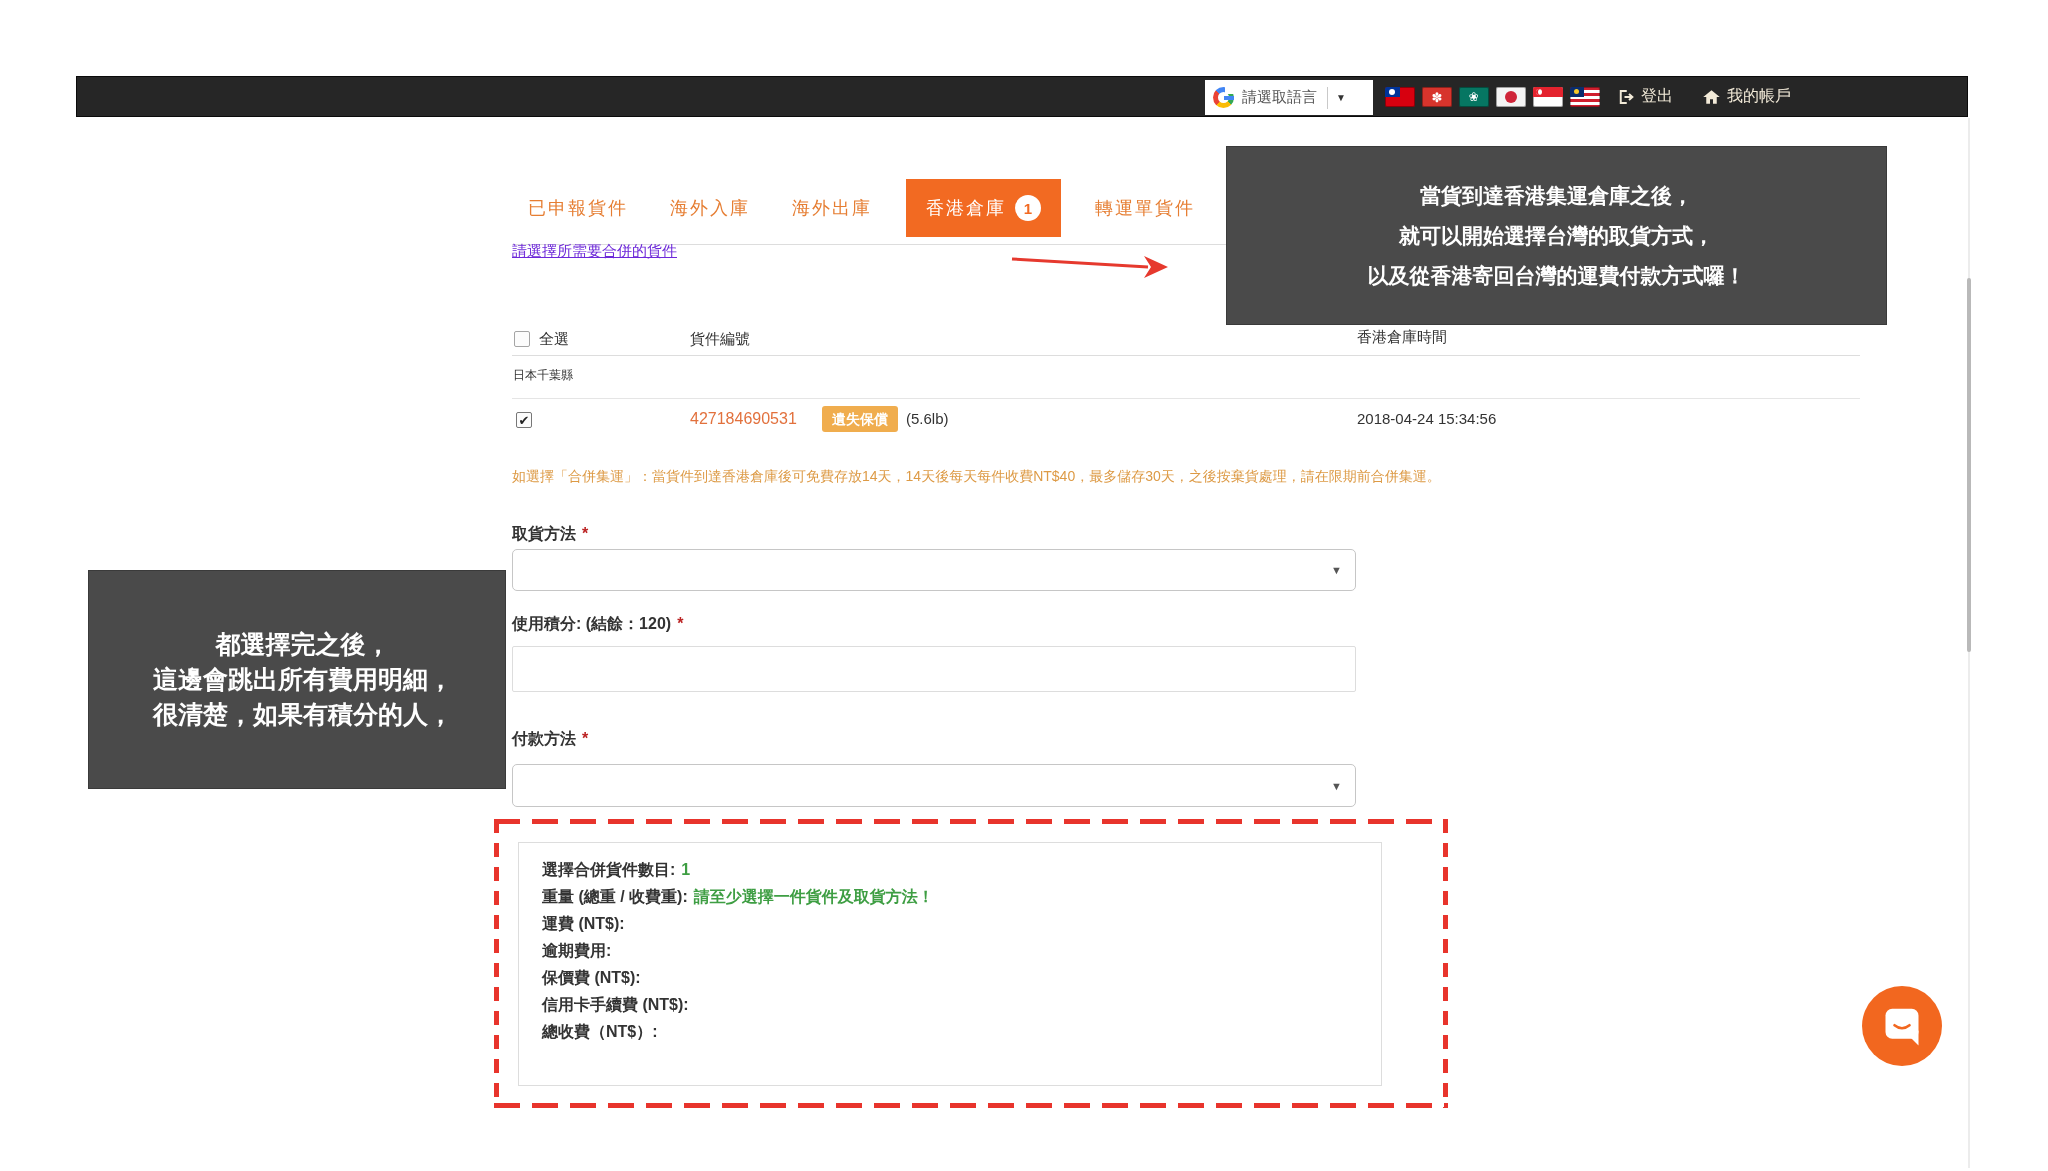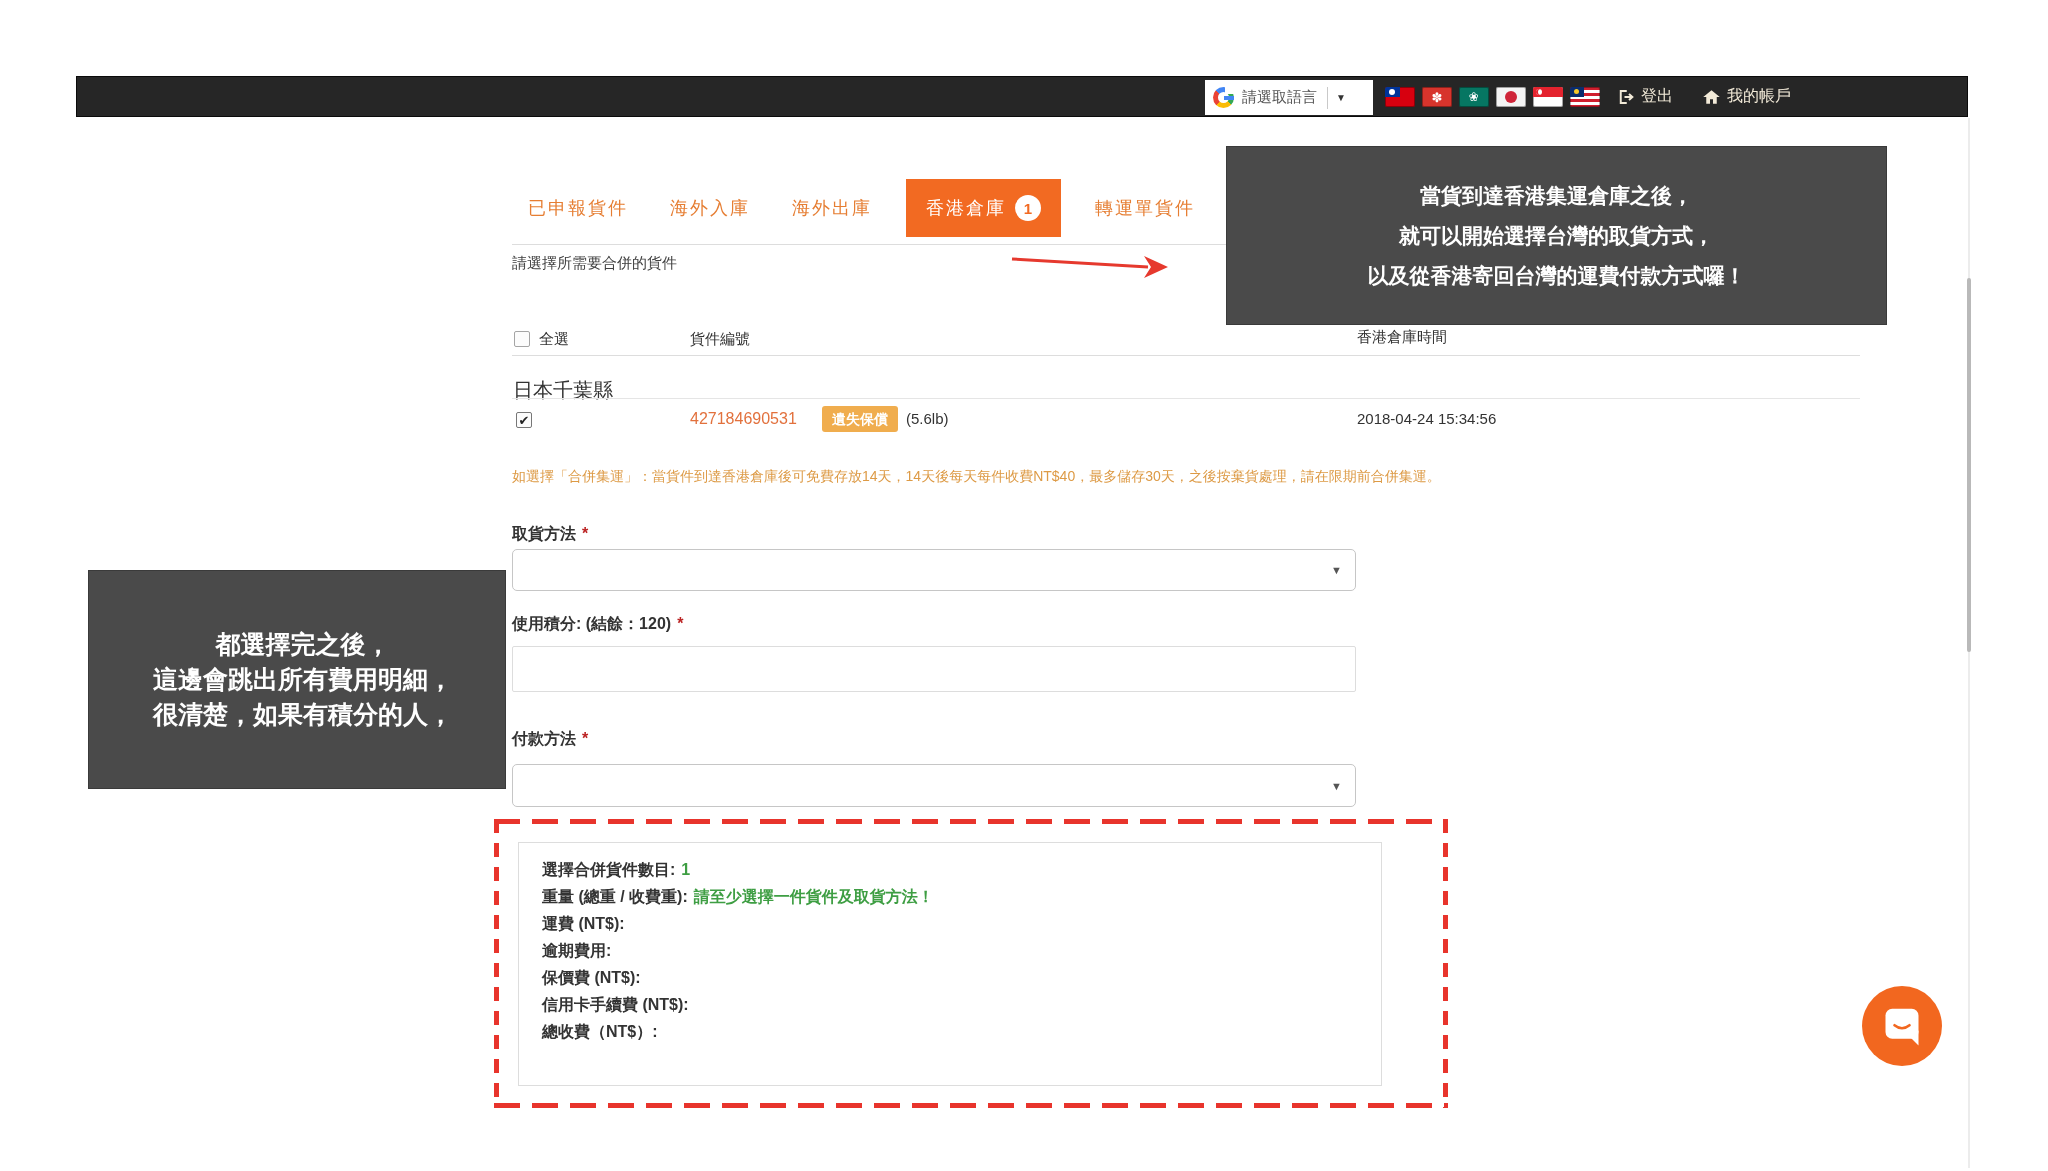--- a/index.html
+++ b/index.html
@@ -53,31 +53,31 @@
 
   
   .note-box{background:#4a4a4a;border:1px solid #3a3a3a;color:#fff;text-align:center;
             display:flex;flex-direction:column;justify-content:center;z-index:6;}
   .note-tr{left:1201px;top:146px;width:659px;height:177px;font-size:21px;font-weight:bold;line-height:40px;margin-left:25px;}
   .note-left{left:88px;top:570px;width:404px;height:217px;font-size:25px;font-weight:bold;line-height:35px;padding-left:12px;}
 
   .arrow-svg{left:1008px;top:250px;z-index:7;}
 
   
-  .instruction{left:512px;top:254px;font-size:15px;color:#404040;}
+  .instruction{left:512px;top:242px;font-size:15px;color:#6d28d9;text-decoration:underline;}
   .notice{left:512px;top:468px;font-size:14px;color:#dd9a45;white-space:nowrap;}
 
   
   .hline{position:absolute;height:1px;background:#ddd;left:512px;width:1348px;}
   .th{font-size:15px;color:#333;}
   .checkbox{position:absolute;width:16px;height:16px;border:1px solid #a5a5a5;border-radius:2px;
             background:#fcfcfc;box-sizing:border-box;cursor:pointer;}
   .checkbox.checked{border-color:#777;display:flex;align-items:center;justify-content:center;
             font-size:13px;color:#222;line-height:1;}
-  .group-label{left:513px;top:377px;font-size:20px;color:#333;}
+  .group-label{left:513px;top:367px;font-size:12px;color:#333;}
   .tracking{left:690px;top:410px;font-size:16px;color:#e2713d;cursor:pointer;}
   .ship-badge{left:822px;top:406px;height:26px;line-height:26px;padding:0 10px;background:#f0ad4e;
               border-radius:3px;color:#fff;font-size:14px;font-weight:bold;}
   .weight{left:906px;top:410px;font-size:15px;color:#333;}
   .rowtime{left:1357px;top:410px;font-size:15px;color:#333;}
 
   
   .flabel{font-size:16px;color:#333;font-weight:600;}
   .req{color:#b22;margin-left:6px;font-weight:bold;}
   .selectbox{position:absolute;left:512px;width:844px;background:#fff;border:1px solid #c6c6c6;

